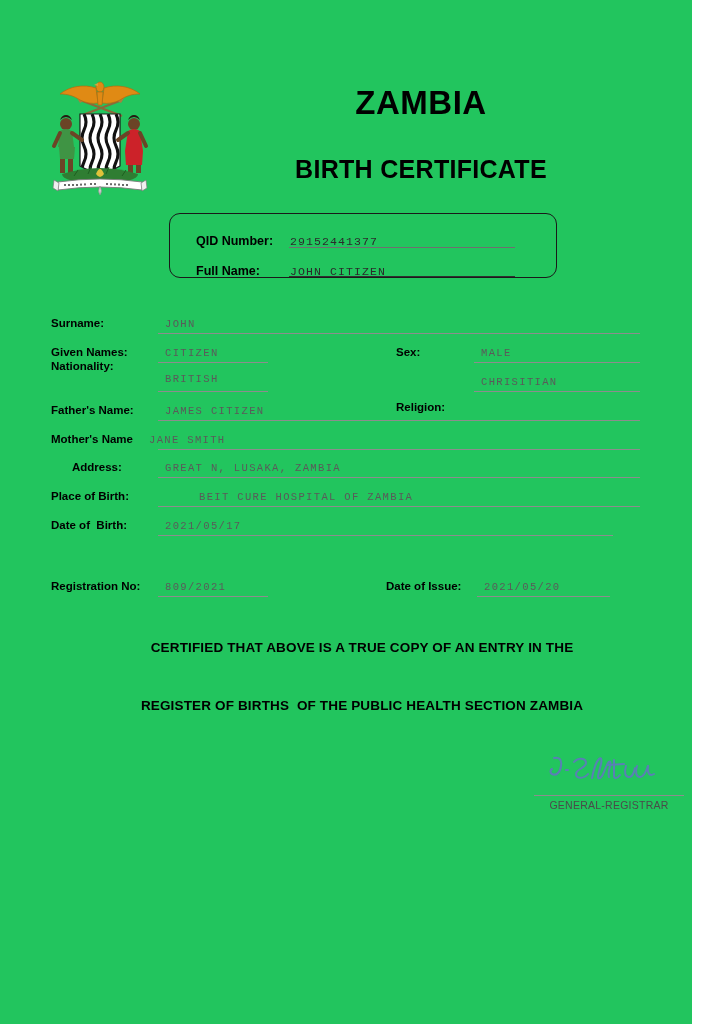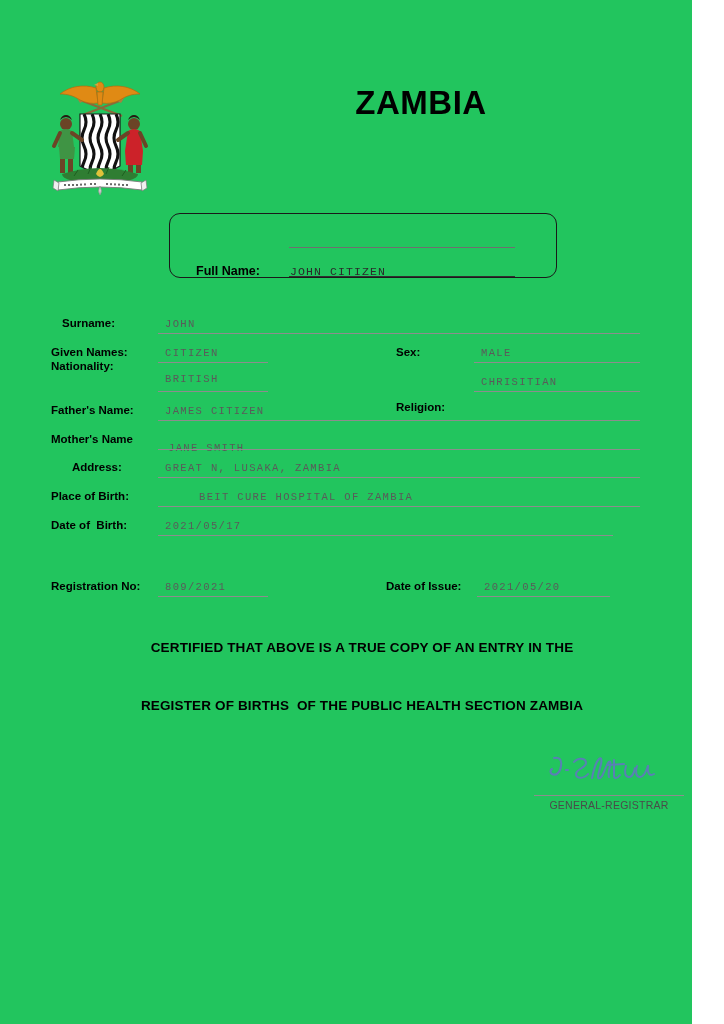--- a/index.html
+++ b/index.html
@@ -257,48 +257,53 @@
         <rect x="70" y="109.4" width="2" height="2"></rect>
           <rect x="74" y="109.6" width="2" height="2"></rect>
         <rect x="78" y="110" width="2" height="2"></rect>
           <rect x="82" y="110" width="2" height="2"></rect>
       </g>
       <path d="M56 112 q3 5 0 9 q-3 -4 0 -9 z" fill="#cfcfcf" stroke="#8a8a8a" stroke-width="0.6"></path>
     </svg>
   </div>
 
   <div class="title-main">ZAMBIA</div>
+  <div class="title-sub">BIRTH CERTIFICATE</div>
 
   <div class="idbox">
+    <div class="idrow r1">
+      <span class="lbl">QID Number:</span>
+      <span class="val">29152441377</span>
+    </div>
     <div class="idrow r2">
       <span class="lbl">Full Name:</span>
       <span class="val">JOHN CITIZEN</span>
     </div>
   </div>
   <div class="idline l1"></div>
   <div class="idline l2"></div>
 
-  <div class="field-label" style="left:62px; top:317px;">Surname:</div>
+  <div class="field-label" style="left:51px; top:317px;">Surname:</div>
   <div class="field-value" style="left:165px; top:318px;">JOHN</div>
   <div class="field-rule" style="left:158px; top:333px; width:482px;"></div>
 
   <div class="field-label" style="left:51px; top:346px;">Given Names:</div>
   <div class="field-value" style="left:165px; top:347px;">CITIZEN</div>
   <div class="field-rule" style="left:158px; top:362px; width:110px;"></div>
 
   <div class="field-label" style="left:51px; top:360px;">Nationality:</div>
   <div class="field-value" style="left:165px; top:373px;">BRITISH</div>
   <div class="field-rule" style="left:158px; top:391px; width:110px;"></div>
 
   <div class="field-label" style="left:51px; top:404px;">Father's Name:</div>
   <div class="field-value" style="left:165px; top:405px;">JAMES CITIZEN</div>
   <div class="field-rule" style="left:158px; top:420px; width:482px;"></div>
 
   <div class="field-label" style="left:51px; top:433px;">Mother's Name</div>
-  <div class="field-value" style="left:168px; top:434px;margin-top:8px;">JANE SMITH</div>
+  <div class="field-value" style="left:149px; top:434px;">JANE SMITH</div>
   <div class="field-rule" style="left:158px; top:449px; width:482px;"></div>
 
   <div class="field-label" style="left:51px; top:461px;margin-left:21px;">Address:</div>
   <div class="field-value" style="left:165px; top:462px;">GREAT N, LUSAKA, ZAMBIA</div>
   <div class="field-rule" style="left:158px; top:477px; width:482px;"></div>
 
   <div class="field-label" style="left:51px; top:490px;">Place of Birth:</div>
   <div class="field-value" style="left:165px; top:491px;padding-left:34px;">BEIT CURE HOSPITAL OF ZAMBIA</div>
   <div class="field-rule" style="left:158px; top:506px; width:482px;"></div>
 

